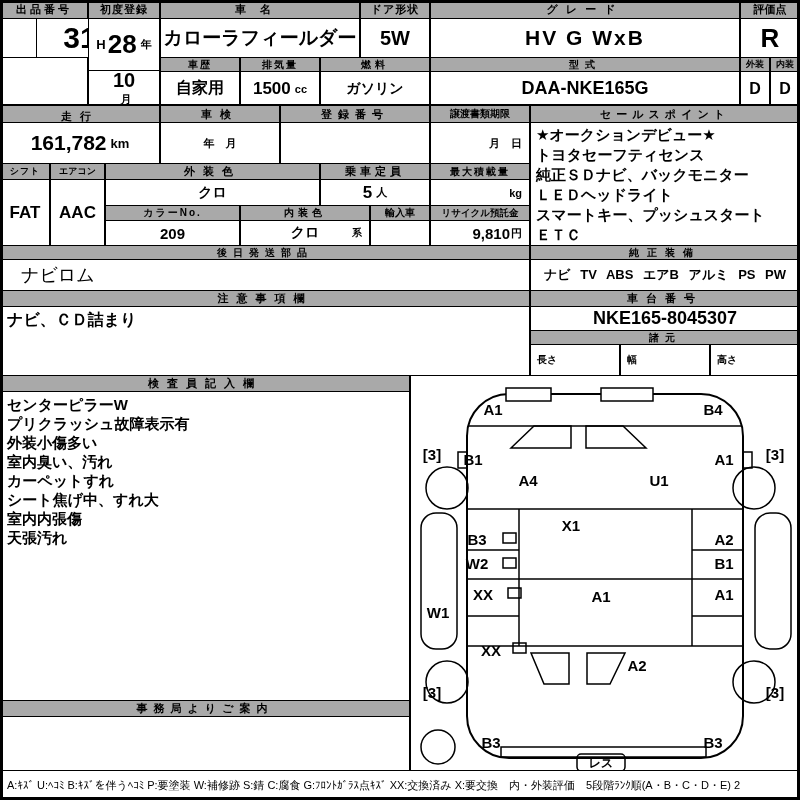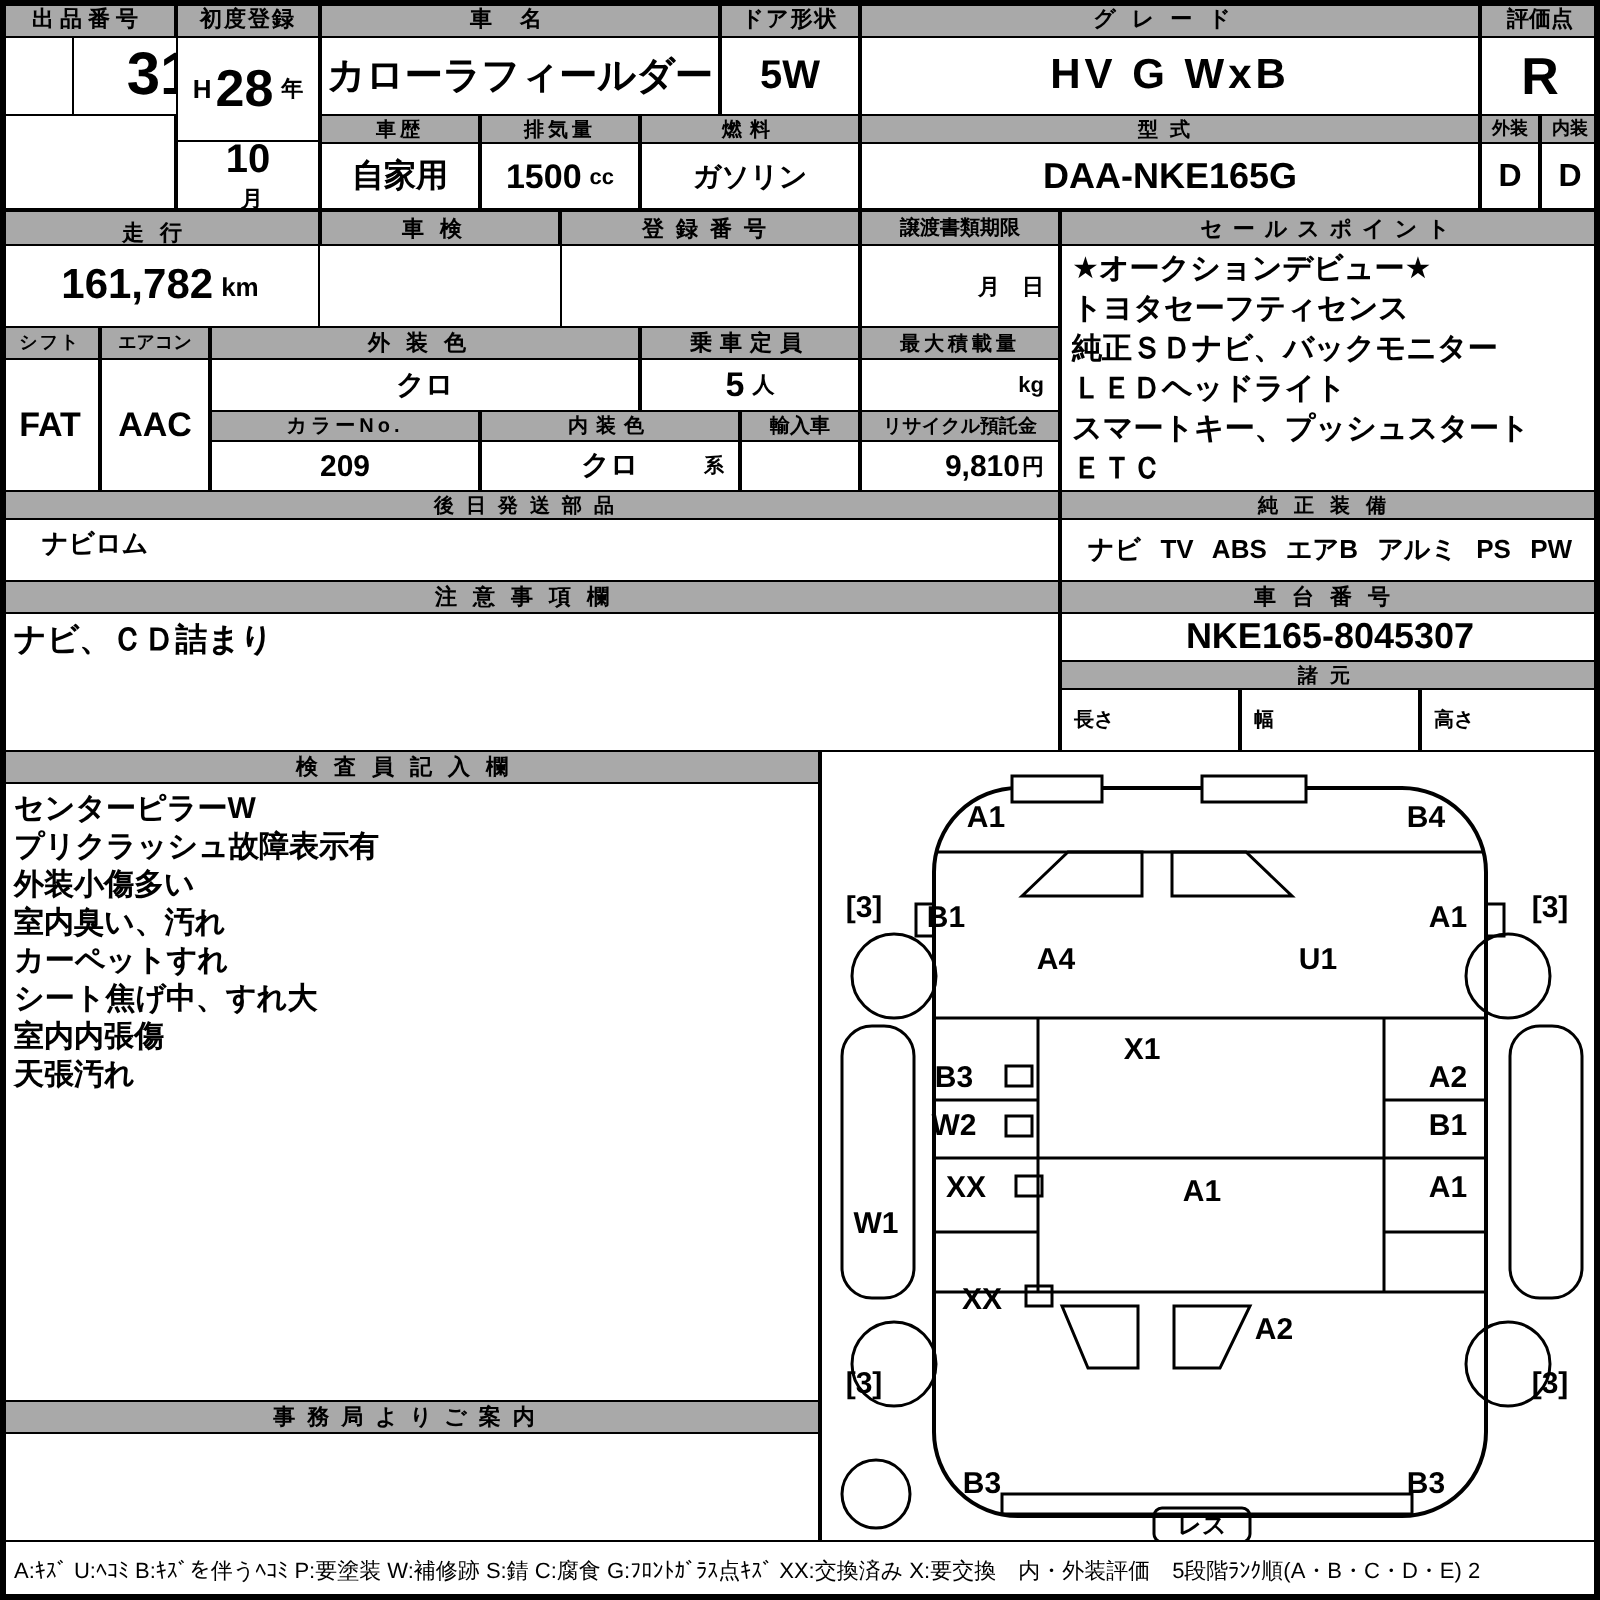--- a/index.html
+++ b/index.html
@@ -83,20 +83,21 @@
 
   <div class="thickbar" style="left:0;top:104px;width:800px;height:3px;"></div>
 
   <div class="cell hd" style="left:0;top:105px;width:160px;height:22px;letter-spacing:8px;">走行</div>
   <div class="cell vc" style="left:0;top:122px;width:160px;height:42px;">
     <span style="font-size:21px;">161,782</span>
       <span class="unit" style="font-size:13px;">km</span>
   </div>
 
   <div class="cell hd" style="left:160px;top:105px;width:120px;height:18px;letter-spacing:8px;">車検</div>
+  <div class="cell vc small" style="left:160px;top:122px;width:120px;height:42px;">年　月</div>
 
   <div class="cell hd" style="left:280px;top:105px;width:150px;height:18px;letter-spacing:6px;">登録番号</div>
   <div class="cell vc small" style="left:280px;top:122px;width:150px;height:42px;"></div>
 
   <div class="cell hd" style="left:430px;top:105px;width:100px;height:18px;font-size:10px;">譲渡書類期限</div>
   <div class="cell vc small right" style="left:430px;top:122px;width:100px;height:42px;">月　日</div>
 
   <div class="cell hd" style="left:530px;top:105px;width:270px;height:18px;letter-spacing:5px;">セールスポイント</div>
   <div class="cell topleft lines" style="left:530px;top:122px;width:270px;height:124px;padding:2px 5px;">
       <div>★オークションデビュー★</div>
@@ -137,21 +138,21 @@
   <div class="cell hd" style="left:370px;top:205px;width:60px;height:16px;font-size:10px;">輸入車</div>
   <div class="cell" style="left:370px;top:220px;width:60px;height:26px;"></div>
 
   <div class="cell hd" style="left:430px;top:205px;width:100px;height:16px;font-size:9.5px;">リサイクル預託金</div>
   <div class="cell vc right" style="left:430px;top:220px;width:100px;height:26px;">
     <span style="font-size:15px;">9,810</span>
       <span class="unit" style="margin-left:1px;">円</span>
   </div>
 
   <div class="cell hd" style="left:0;top:245px;width:530px;height:15px;font-size:10px;letter-spacing:6px;">後日発送部品</div>
-  <div class="cell topleft" style="left:0;top:259px;width:530px;height:32px;font-size:13px;font-weight:bold;padding-left:20px;">ナビロム</div>
+  <div class="cell topleft" style="left:0;top:259px;width:530px;height:32px;font-size:18px;font-weight:normal;padding-left:20px;">ナビロム</div>
 
   <div class="cell hd" style="left:530px;top:245px;width:270px;height:15px;font-size:10px;letter-spacing:8px;">純正装備</div>
   <div class="cell vc" style="left:530px;top:259px;width:270px;height:32px;font-size:13px;word-spacing:6px;">ナビ TV ABS エアB アルミ PS PW</div>
 
   <div class="cell hd" style="left:0;top:290px;width:530px;height:17px;letter-spacing:8px;">注意事項欄</div>
   <div class="cell topleft" style="left:0;top:306px;width:530px;height:70px;font-size:16px;font-weight:bold;">ナビ、ＣＤ詰まり</div>
 
   <div class="cell hd" style="left:530px;top:290px;width:270px;height:17px;letter-spacing:8px;">車台番号</div>
   <div class="cell vc" style="left:530px;top:306px;width:270px;height:25px;font-size:18px;">NKE165-8045307</div>
 

